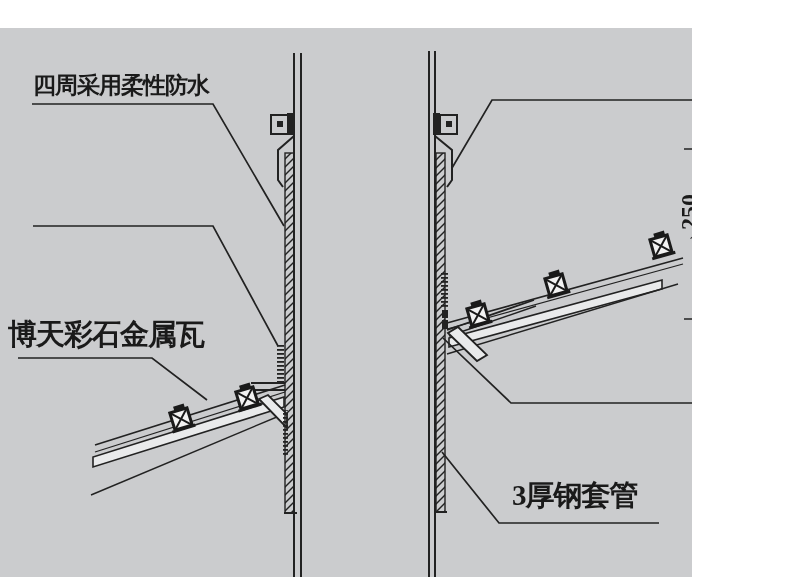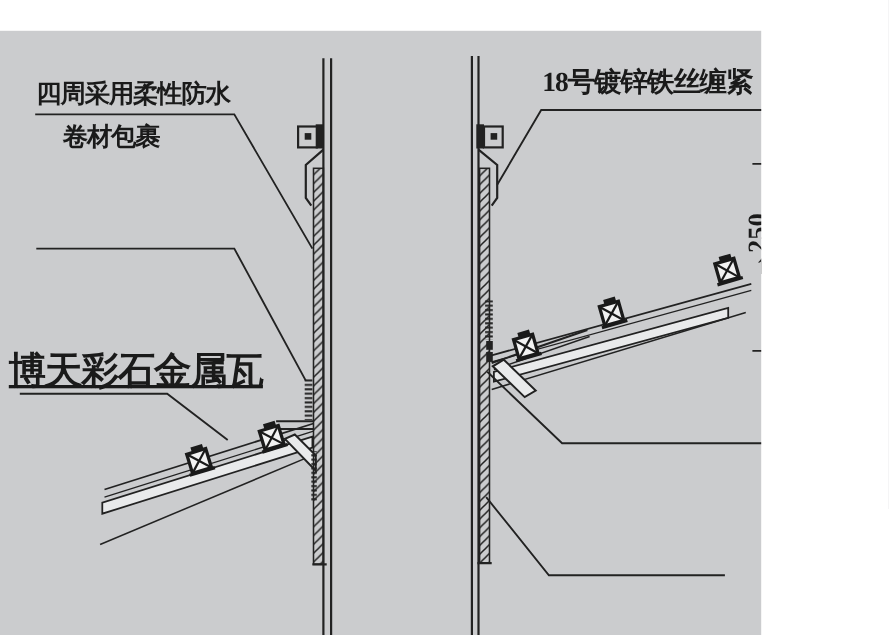--- a/index.html
+++ b/index.html
@@ -16,21 +16,21 @@
   .lbl{
     position:absolute;
     white-space:nowrap;
     font-weight:600;
     color:#1a1a1a;
     letter-spacing:-1px;
     line-height:1.1;
   }
   .lbl-23{font-size:23px;}
   .lbl-25{font-size:25px;}
-  .lbl-26{font-size:34px;text-decoration:underline;}
+  .lbl-26{font-size:29px;}
   .dim-label{
     position:absolute;
     left:641px;top:183px;width:96px;height:26px;
     text-align:center;
     font-size:24px;font-weight:600;
     transform:rotate(-90deg);
     transform-origin:center center;
     letter-spacing:0;
   }
   .bottom-edge{
@@ -154,25 +154,24 @@
       <path d="M32,76 L213,76 L284,198"></path>
       <path d="M33,198 L213,198 L278,318"></path>
       <path d="M18,330 L152,330 L207,372"></path>
       <path d="M704,72 L492,72 L452,140"></path>
       <path d="M785,375 L511,375 L443,310"></path>
       <path d="M659,495 L499,495 L442,424"></path>
     </g>
   </svg>
 
   <div class="lbl lbl-23" style="left:33px;top:45px;">四周采用柔性防水</div>
-  <div class="lbl lbl-23" style="left:57px;top:84px;">卷材包裹</div>
 
 
   <div class="lbl lbl-26" style="left:8px;top:291px;">博天彩石金属瓦</div>
 
-  <div class="lbl lbl-25" style="left:493px;top:34px;">18号镀锌铁丝缠紧</div>
 
 
+  <div class="lbl lbl-26" style="left:512px;top:452px;">3厚钢套管</div>
 
   <div class="dim-label">→250</div>
 
   <div class="bottom-edge"></div>
 </div>
 
 </body></html>

